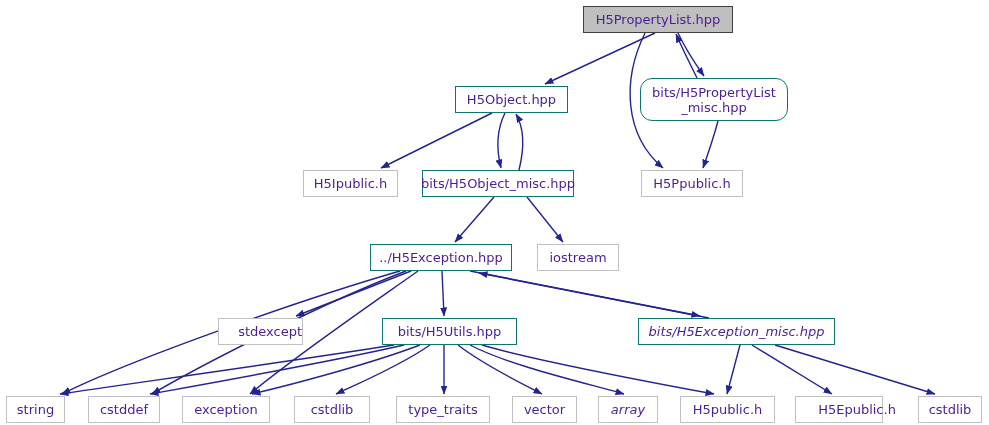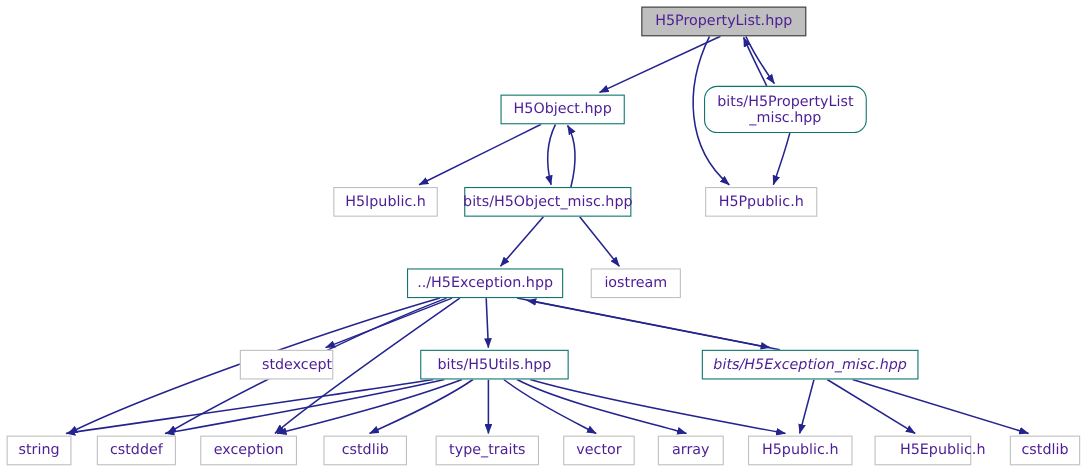--- a/index.html
+++ b/index.html
@@ -94,18 +94,18 @@
       <div class="node" style="left: 537px; top: 244px; width: 82px; height: 27px;"><span>iostream</span></div>
       <div class="node" style="left: 218px; top: 318px; width: 85px; height: 27px; justify-content: flex-end;"><span>stdexcept</span></div>
       <div class="node solid" style="left: 382px; top: 318px; width: 135px; height: 27px;"><span>bits/H5Utils.hpp</span></div>
       <div class="node solid" style="left: 638px; top: 318px; width: 197px; height: 27px; font-style: italic;"><span>bits/H5Exception_misc.hpp</span></div>
       <div class="node" style="left: 6px; top: 396px; width: 59px; height: 27px;"><span>string</span></div>
       <div class="node" style="left: 88px; top: 396px; width: 72px; height: 27px;"><span>cstddef</span></div>
       <div class="node" style="left: 182px; top: 396px; width: 88px; height: 27px;"><span>exception</span></div>
       <div class="node" style="left: 294px; top: 396px; width: 76px; height: 27px;"><span>cstdlib</span></div>
       <div class="node" style="left: 396px; top: 396px; width: 94px; height: 27px;"><span>type_traits</span></div>
       <div class="node" style="left: 512px; top: 396px; width: 65px; height: 27px;"><span>vector</span></div>
-      <div class="node" style="left: 598px; top: 396px; width: 60px; height: 27px;"><span>array</span></div>
+      <div class="node" style="left: 598px; top: 396px; width: 60px; height: 27px; font-style: italic;"><span>array</span></div>
       <div class="node" style="left: 680px; top: 396px; width: 95px; height: 27px;"><span>H5public.h</span></div>
       <div class="node" style="left: 795px; top: 396px; width: 88px; height: 27px; padding-left: 36px;"><span>H5Epublic.h</span></div>
       <div class="node" style="left: 918px; top: 396px; width: 64px; height: 27px;"><span>cstdlib</span></div>
     </div>
 </div>
 
 </body></html>

